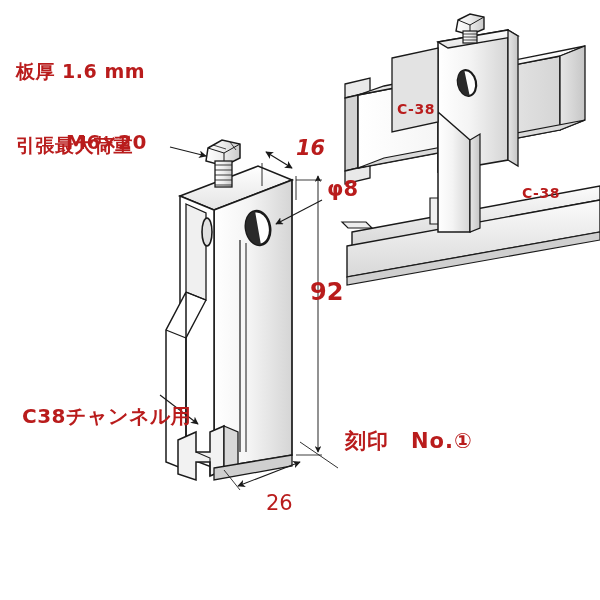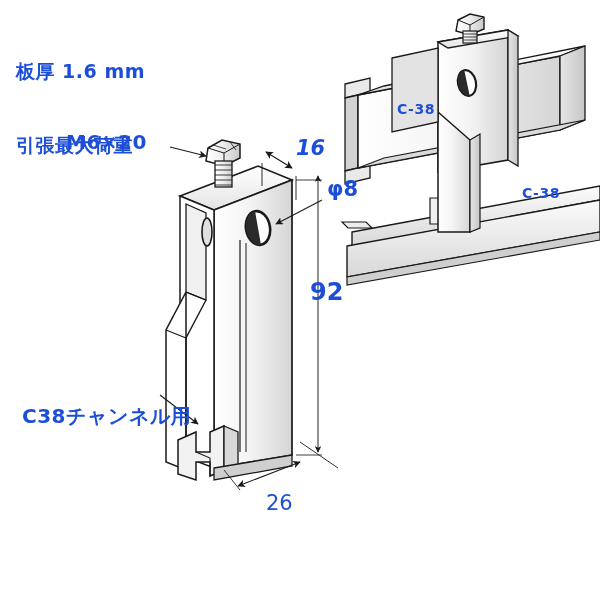--- a/index.html
+++ b/index.html
@@ -17,21 +17,21 @@
   }
   #drawing {
     position: absolute;
     left: 0;
     top: 0;
     width: 600px;
     height: 600px;
   }
   .txt {
     position: absolute;
-    color: #1d4ed8;
+    color: #b91c1c;
     white-space: pre;
     line-height: 1.25;
     font-family: "DejaVu Sans", "Liberation Sans", sans-serif;
   }
   .spec-block {
     left: 16px;
     top: 12px;
     font-size: 19px;
     letter-spacing: 0.5px;
     font-weight: 600;
@@ -264,18 +264,19 @@
   <div class="txt lbl-16">16</div>
 
   <div class="txt lbl-phi8">φ8</div>
 
   <div class="txt lbl-92">92</div>
 
   <div class="txt lbl-26">26</div>
 
   <div class="txt lbl-c38use">C38チャンネル用</div>
 
+  <div class="txt lbl-stamp">刻印　No.①</div>
 
   <div class="txt lbl-c38-a">C-38</div>
 
   <div class="txt lbl-c38-b">C-38</div>
 
 </div>
 
 </body></html>

